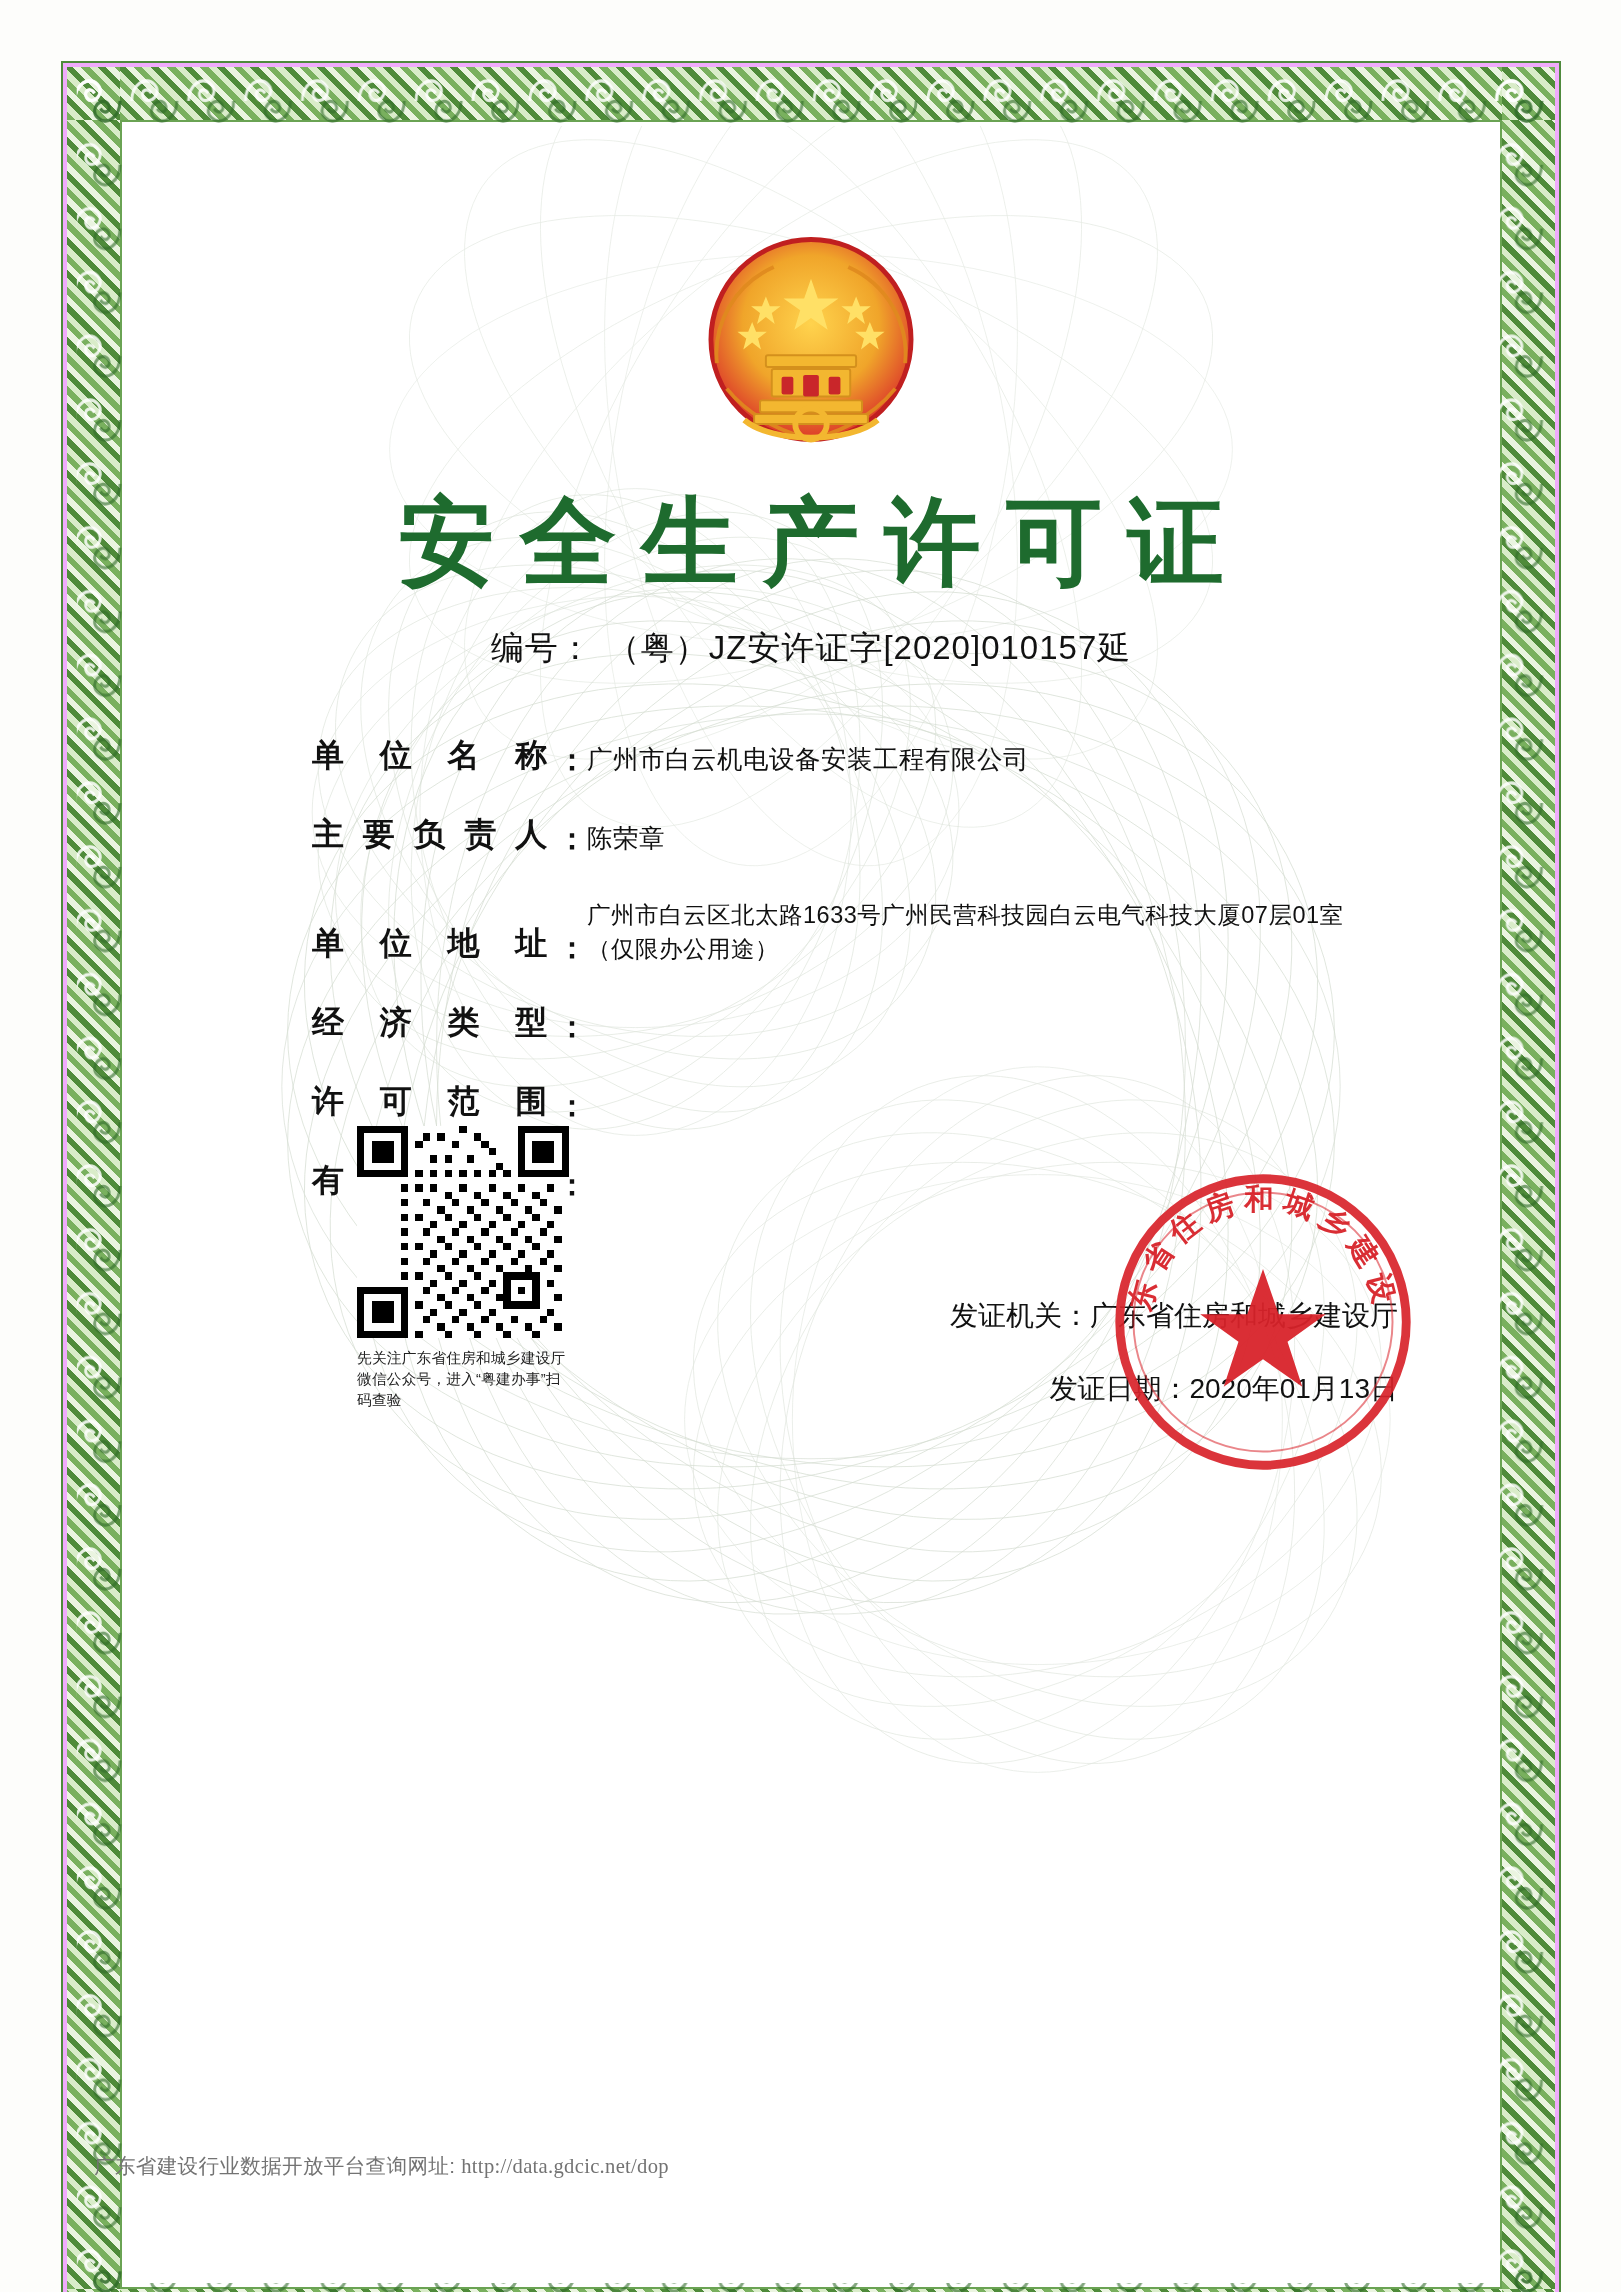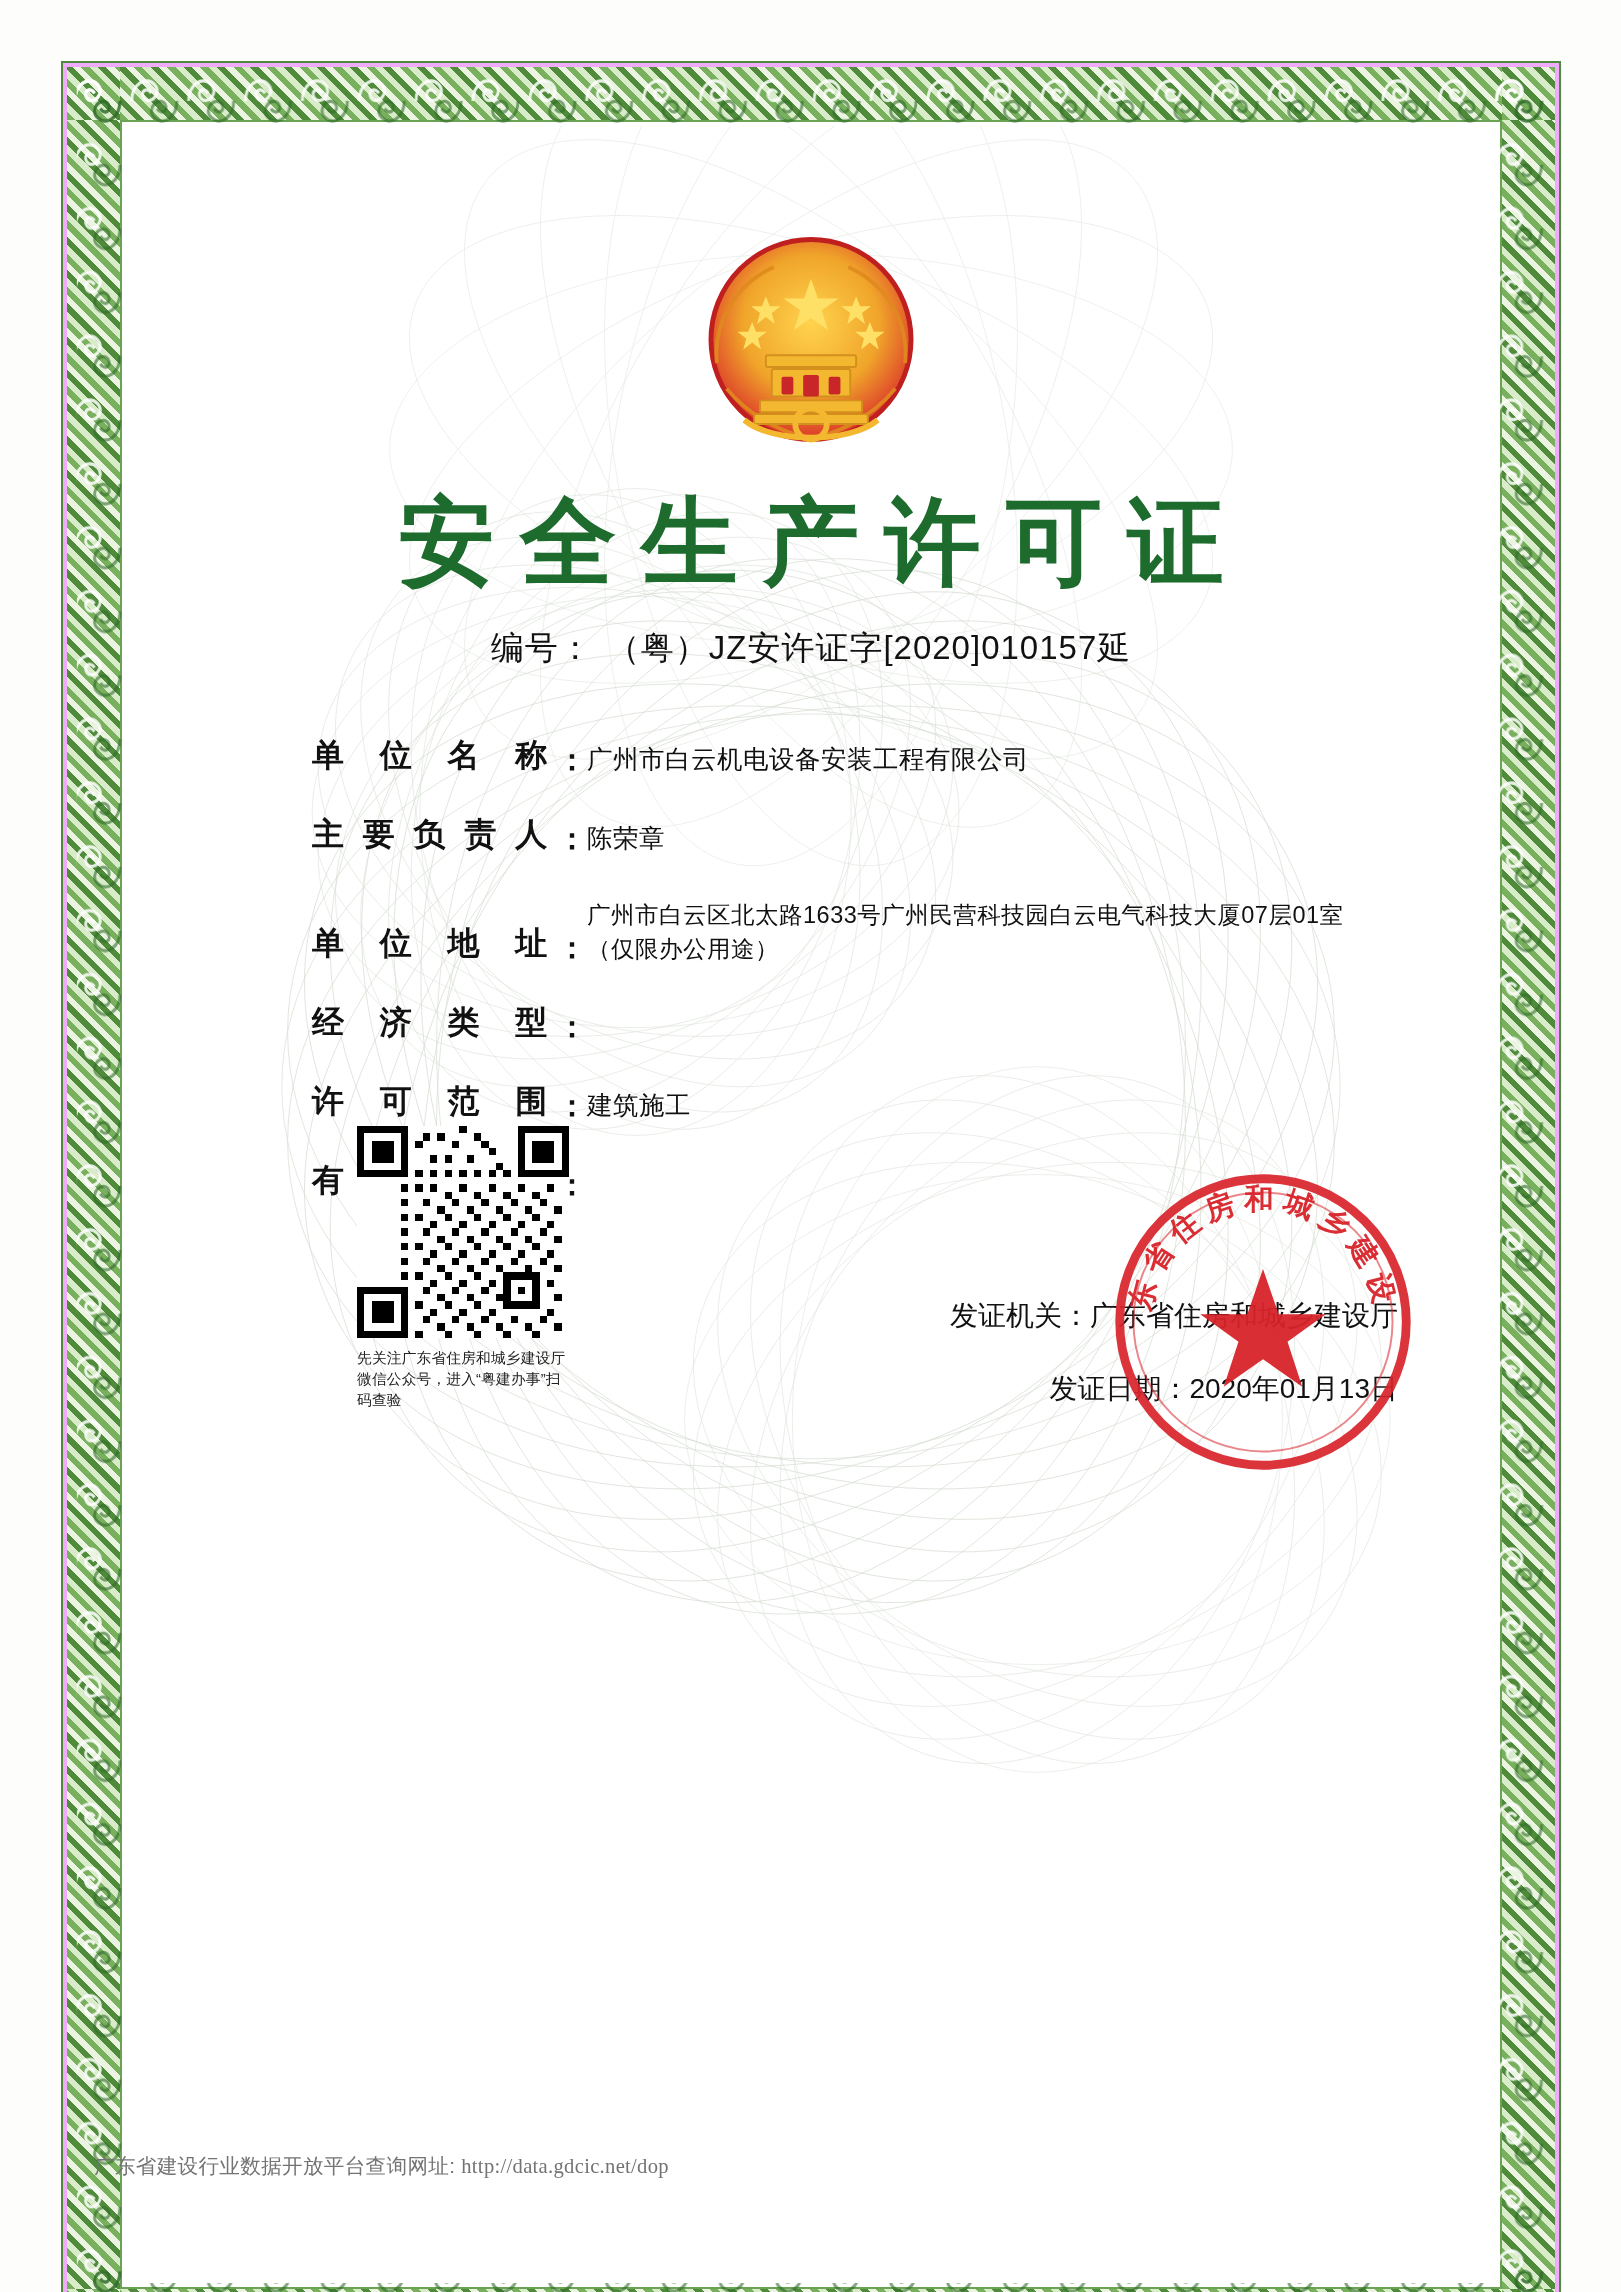--- a/index.html
+++ b/index.html
@@ -391,21 +391,20 @@
         </div>
 
         <div class="field-row">
           <div class="field-label">经济类型</div>
           <div class="field-colon">：</div>
         </div>
 
         <div class="field-row">
           <div class="field-label">许可范围</div>
           <div class="field-colon">：</div>
-          <div class="field-value">建筑施工</div>
         </div>
 
         <div class="field-row">
           <div class="field-label">有效期</div>
           <div class="field-colon">：</div>
         </div>
 
       </div>
 
       <div class="qr-block">

